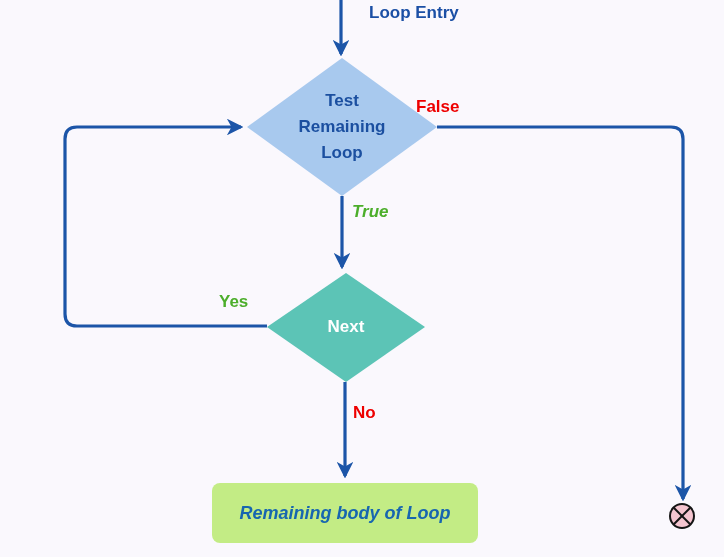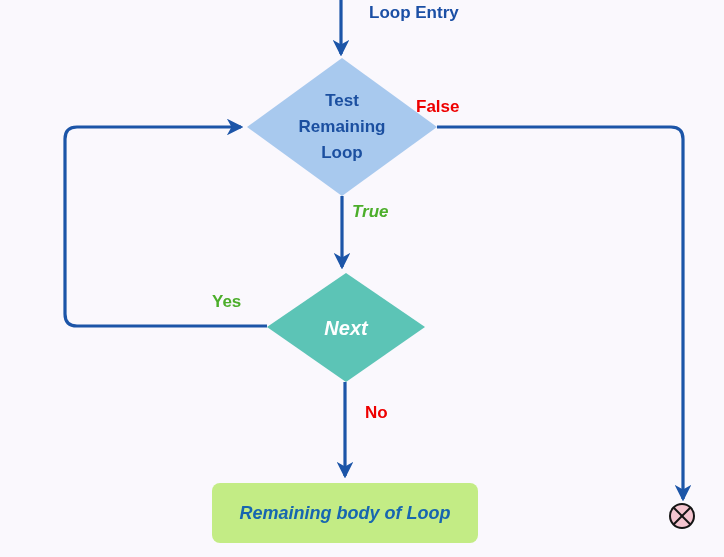--- a/index.html
+++ b/index.html
@@ -46,37 +46,36 @@
   .lbl {
     position: absolute;
     font-weight: bold;
     font-size: 17px;
     white-space: nowrap;
     line-height: 1.2;
   }
   .lbl-entry { left: 369px; top: 3px;  color: var(--label-blue, #1b4fa5); }
   .lbl-false { left: 416px; top: 97px; color: var(--red, #ee0000); }
   .lbl-true  { left: 352px; top: 202px; color: var(--green, #4cae2b); font-style: italic; }
-  .lbl-yes   { left: 212px; top: 292px; color: var(--green, #4cae2b); }
-  .lbl-no    { left: 353px; top: 403px; color: var(--red, #ee0000); margin-left: 12px; }
+  .lbl-yes   { left: 219px; top: 292px; color: var(--green, #4cae2b); }
+  .lbl-no    { left: 353px; top: 403px; color: var(--red, #ee0000); }
   .node-label {
     position: absolute;
     font-weight: bold;
     text-align: center;
   }
   .test-label {
     left: 287px; top: 88px; width: 110px;
     font-size: 17px; line-height: 26px;
     color: var(--test-text, #1b4fa0);
   }
   .next-label {
     left: 286px; top: 317px; width: 120px;
-    font-size: 20px;
+    font-size: 17px;
     color: var(--next-text, #ffffff);
-    font-style: italic;
   }
   .body-label {
     left: 212px; top: 483px; width: 266px; height: 60px;
     display: flex; align-items: center; justify-content: center;
     font-size: 18px;
     color: var(--body-text, #1766b0);
     font-style: italic;
   }
 </style>
 </head>

